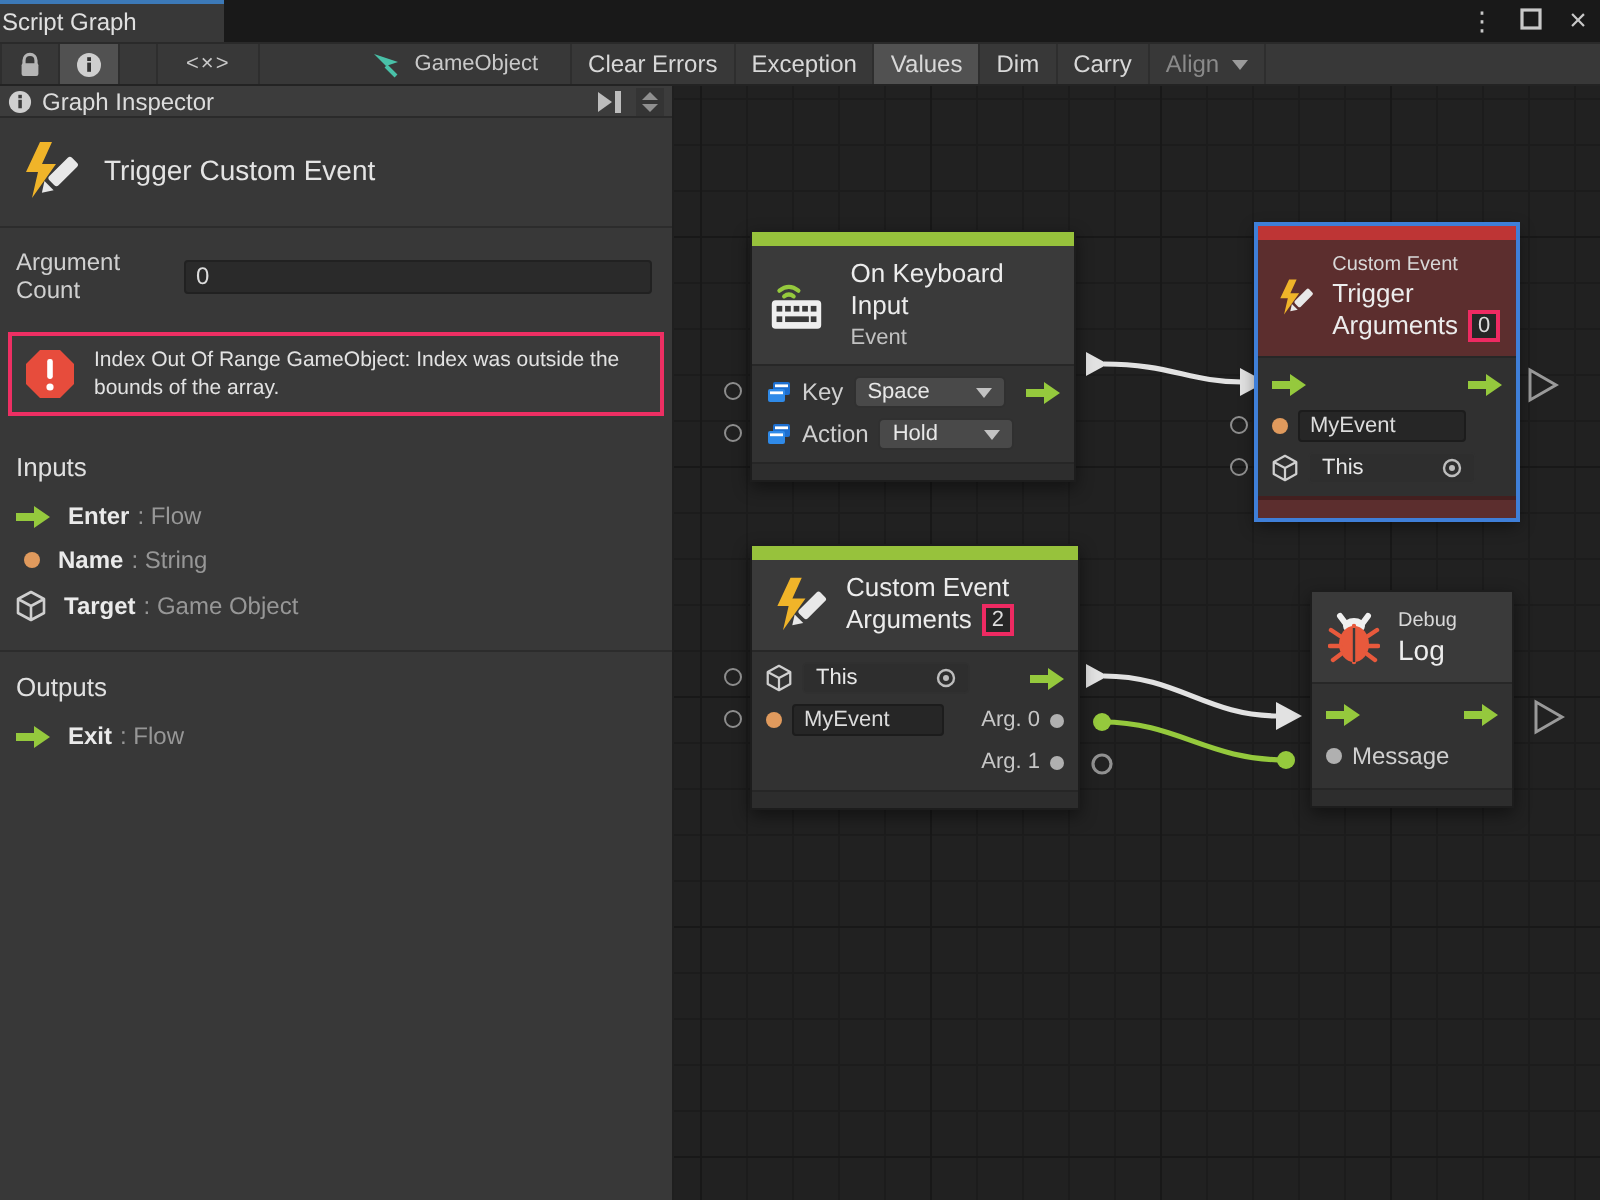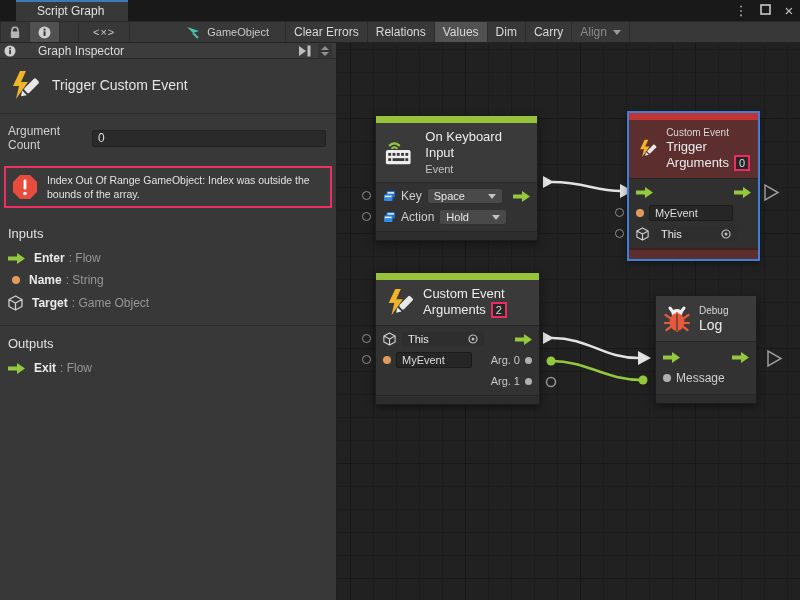--- a/index.html
+++ b/index.html
@@ -3,41 +3,41 @@
 <meta charset="utf-8">
 <style>
   * { margin:0; padding:0; box-sizing:border-box; }
   html,body { width:800px; height:600px; background:#191919; overflow:hidden;
     font-family:"Liberation Sans", sans-serif; -webkit-font-smoothing:antialiased; }
   .app { position:relative; width:800px; height:600px; color:#ddd; font-size:12px; }
 
   
   .tabbar { position:absolute; left:0; top:0; width:800px; height:21px; background:#191919; }
   .tab { position:absolute; left:0; top:0; width:112px; height:21px; background:#383838;
-    border-top:2px solid #3c79b8; color:#e0e0e0; font-size:12px; line-height:19px; padding-left:21px;margin-left:16px; }
+    border-top:2px solid #3c79b8; color:#e0e0e0; font-size:12px; line-height:19px; padding-left:1px; }
   .win-controls { position:absolute; right:4px; top:0; height:21px; display:flex; align-items:center; gap:10px; color:#c8c8c8; }
   .win-controls .wbtn { width:14px; text-align:center; font-size:13px; cursor:default; }
 
   
   .toolbar { position:absolute; left:0; top:21px; width:800px; height:22px; background:#383838;
     border-top:1px solid #2a2a2a; border-bottom:1px solid #232323; display:flex; align-items:stretch; font-size:12px; color:#d8d8d8; }
   .tbtn { display:flex; align-items:center; padding:0 8px; border-right:1px solid #2e2e2e; white-space:nowrap; }
   .tbtn.first { border-left:1px solid #2e2e2e; }
   .tbtn.active { background:#515151; }
   .tbtn.disabled { color:#8a8a8a; }
   .caret-down { width:0; height:0; border-left:4px solid transparent; border-right:4px solid transparent;
     border-top:5px solid #9a9a9a; margin-left:6px; display:inline-block; }
   .zoomwrap { display:flex; align-items:center; padding:0 6px; }
   .slider-track { position:relative; width:92px; height:2px; background:#161616; margin:0 6px; border-radius:1px; }
   .slider-knob { position:absolute; right:-1px; top:-5px; width:12px; height:12px; border-radius:50%; background:#9a9a9a; }
 
   
   .inspector { position:absolute; left:0; top:43px; width:337px; height:557px; background:#383838; border-right:1px solid #1f1f1f; }
   .insp-header { height:16px; background:#3c3c3c; border-bottom:1px solid #2a2a2a; display:flex; align-items:center; padding:0 4px; font-size:12px; color:#dcdcdc; }
-  .insp-header .title { margin-left:22px; flex:1; }
+  .insp-header .title { margin-left:5px; flex:1; }
   .insp-title-row { display:flex; align-items:center; padding:10px 8px 12px 8px; }
   .insp-title { font-size:14px; color:#e4e4e4; margin-left:12px; }
   .divider { height:1px; background:#2c2c2c; margin:0; }
   .field-row { display:flex; align-items:center; padding:10px 10px 10px 8px; }
   .field-label { width:84px; font-size:12px; color:#d0d0d0; }
   .tfield { flex:1; height:17px; background:#2a2a2a; border:1px solid #212121; border-radius:2px;
     color:#dcdcdc; font-size:12px; padding:0 5px; font-family:"Liberation Sans",sans-serif; outline:none; }
   .error-box { margin:4px 4px 8px 4px; border:2px solid #ed2f63; background:#3a3a3a; display:flex; align-items:center; padding:5px 6px; }
   .error-text { font-size:10.5px; line-height:1.35; color:#e2e2e2; margin-left:9px; }
   .section-h { font-size:13px; color:#e0e0e0; padding:10px 8px 6px 8px; }
@@ -134,21 +134,21 @@
       <svg width="15" height="13" viewBox="0 0 15 13" style="margin-right:6px;">
         <path d="M1 1 L13 5 L7 7 Z" fill="#49c1a8"></path>
         <path d="M7 7 L12 12" stroke="#49c1a8" stroke-width="2"></path>
       </svg>
       <span style="font-size:11px;color:#c9c9c9;">GameObject</span>
     </div>
     <div class="tbtn first" style="margin-left:8px;align-items:center;">
       <span>Clear Errors</span>
     </div>
     <div class="tbtn">
-      <span>Relations</span>
+      <span>Exception</span>
     </div>
     <div class="tbtn active">
       <span>Values</span>
     </div>
     <div class="tbtn">
       <span>Dim</span>
     </div>
     <div class="tbtn">
       <span>Carry</span>
     </div>

